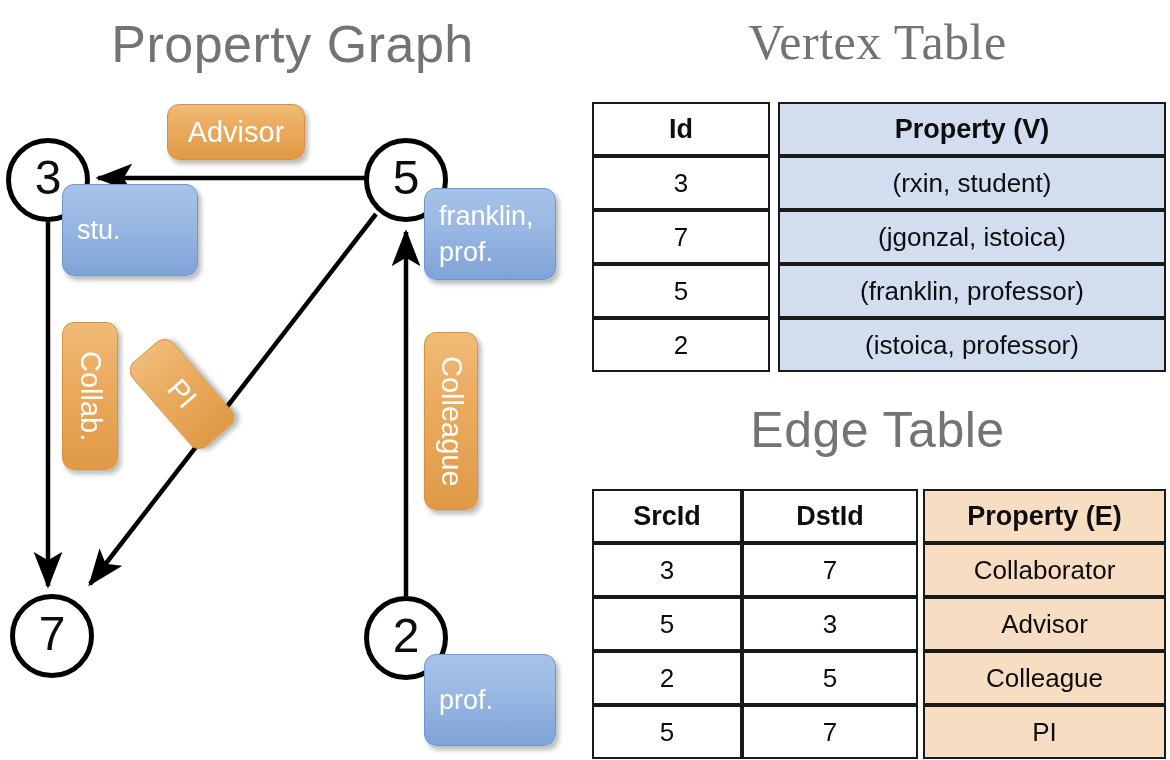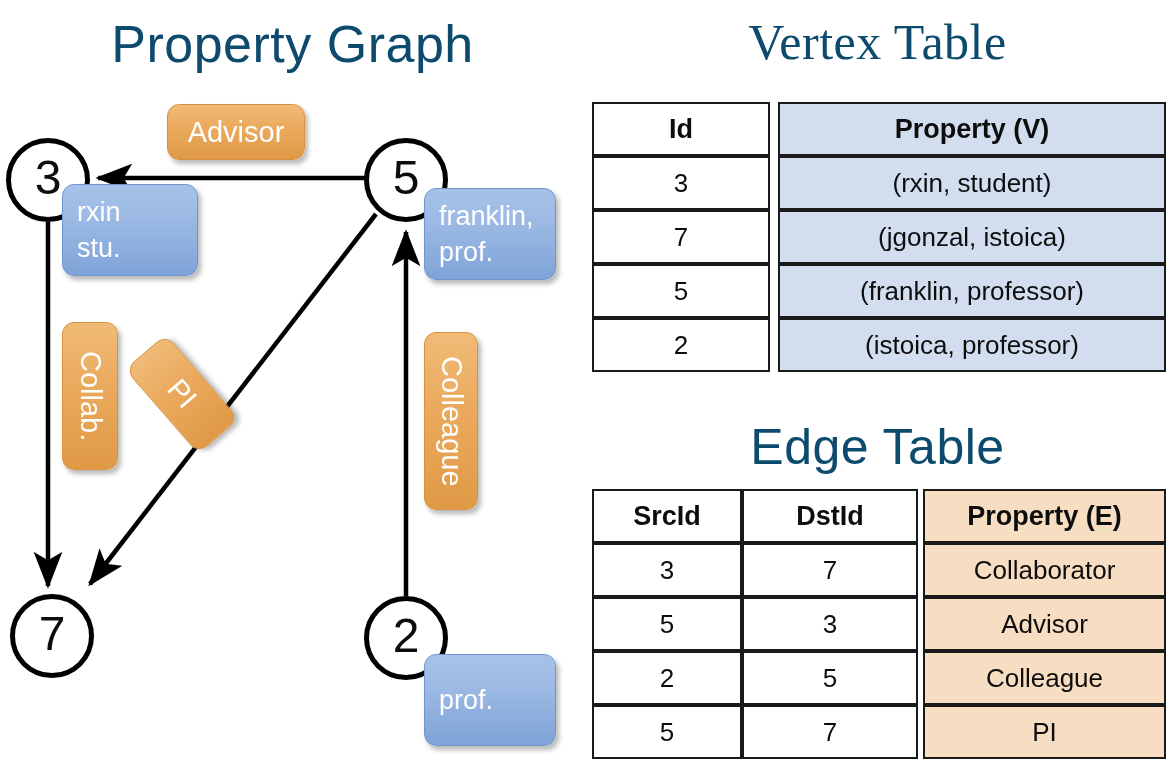--- a/index.html
+++ b/index.html
@@ -13,21 +13,21 @@
     position: relative;
     overflow: hidden;
     font-family: "Liberation Sans", sans-serif;
     color: #000000;
   }
 
   
   .title {
     position: absolute;
     font-weight: 400;
-    color: #0c4a6e;
+    color: #737373;
     letter-spacing: 0.5px;
     white-space: nowrap;
   }
   #title-property-graph {
     left: 0; top: 14px; width: 585px;
     text-align: center;
     font-size: 52px;
     line-height: 60px;
   }
   #title-vertex-table {
@@ -35,21 +35,20 @@
     text-align: center;
     font-size: 50px;
     line-height: 60px;
     font-family: Liberation Serif, serif;
   }
   #title-edge-table {
     left: 585px; top: 400px; width: 585px;
     text-align: center;
     font-size: 50px;
     line-height: 60px;
-    margin-top: 17px;
   }
 
   
   #graph-panel {
     position: absolute;
     left: 0; top: 0; width: 585px; height: 760px;
   }
   #graph-edges {
     position: absolute;
     left: 0; top: 0;
@@ -228,21 +227,20 @@
     <span>5</span>
   </div>
   <div class="node-circle" id="node-7">
     <span>7</span>
   </div>
   <div class="node-circle" id="node-2">
     <span>2</span>
   </div>
 
   <div class="prop-box blue" id="box-rxin">
-    <div>rxin</div>
     <div>stu.</div>
   </div>
   <div class="prop-box blue" id="box-franklin">
     <div>franklin,</div>
     <div>prof.</div>
   </div>
   <div class="prop-box blue" id="box-istoica">
     <div>prof.</div>
   </div>
 

